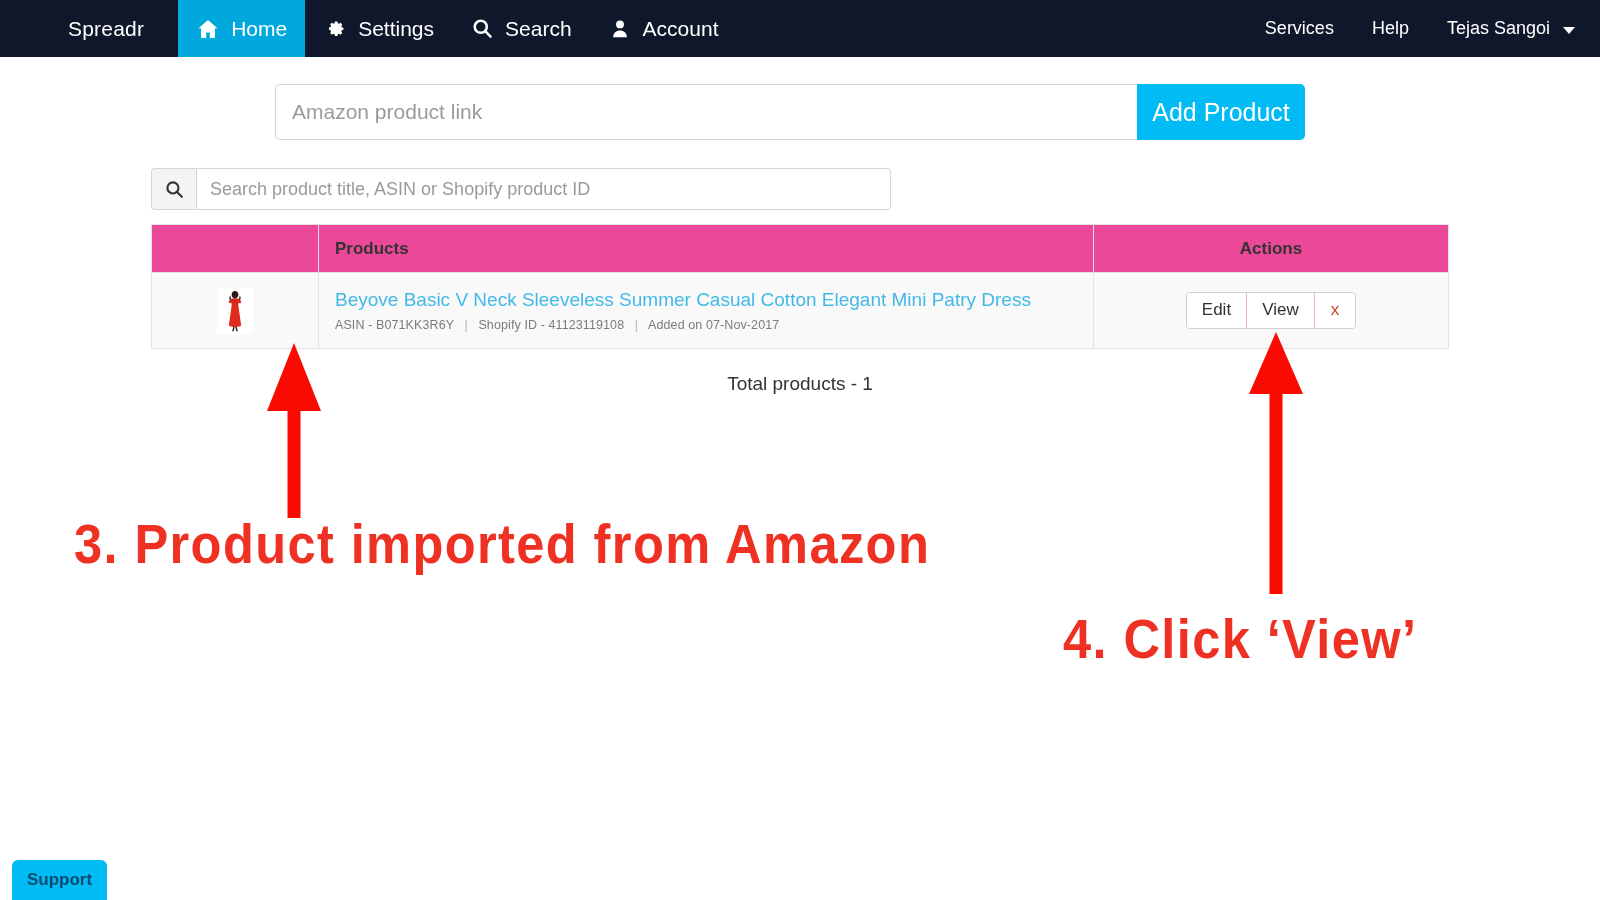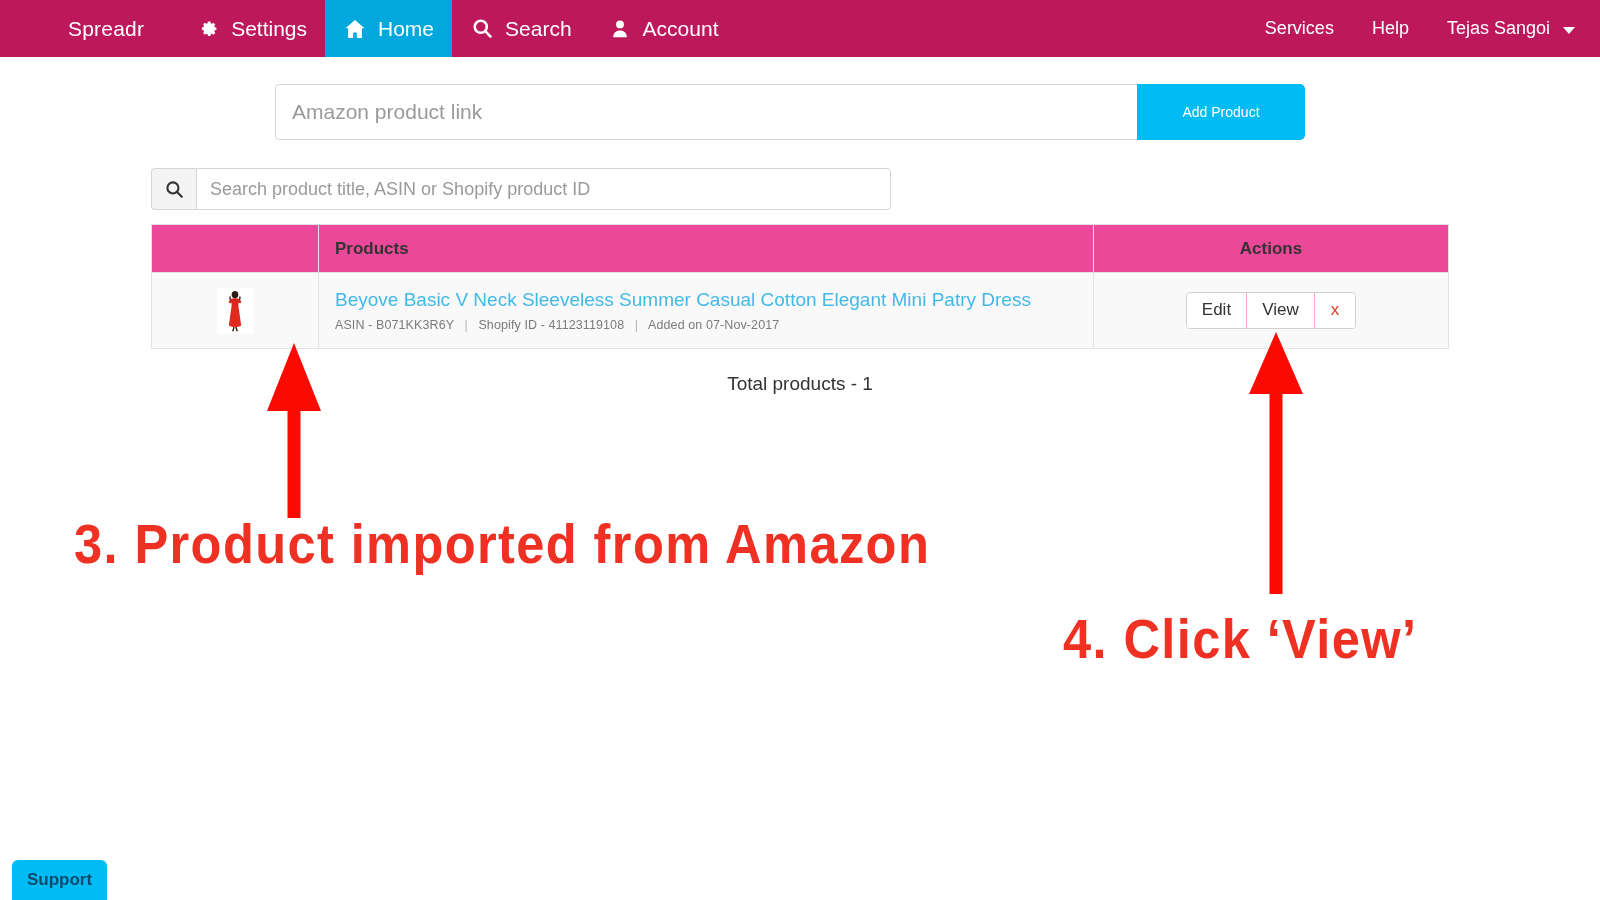--- a/index.html
+++ b/index.html
@@ -16,21 +16,21 @@
     color: #333333;
     -webkit-font-smoothing: antialiased;
   }
 
   
   .navbar {
     position: absolute;
     top: 0; left: 0;
     width: 1600px;
     height: 57px;
-    background: #be185d;
+    background: #0f172a;
     display: flex;
     align-items: stretch;
   }
   .nav-brand {
     display: flex;
     align-items: center;
     padding: 0 34px 0 68px;
     color: #ffffff;
     font-size: 21px;
     letter-spacing: .2px;
@@ -104,21 +104,21 @@
     box-sizing: border-box;
   }
   .addbar-input::placeholder { color: #9a9a9a; opacity: 1; }
   .addbar-btn {
     width: 168px;
     background: #00bbf4;
     border: none;
     border-radius: 0 5px 5px 0;
     color: #ffffff;
     font-family: "Liberation Sans", sans-serif;
-    font-size: 14px;
+    font-size: 25px;
     cursor: pointer;
     padding: 2px;
   }
 
   
   .searchbar {
     position: absolute;
     top: 168px;
     left: 151px;
     width: 740px;
@@ -275,37 +275,37 @@
 </style>
 </head>
 <body>
 
 <div class="navbar">
   <div class="nav-brand">
     <span>Spreadr</span>
   </div>
 
   <ul class="nav-list">
+    <li class="nav-item active">
+      <span class="nav-icon">
+        <svg width="24" height="24" viewBox="0 0 24 24" fill="#ffffff">
+          <path d="M12 3L2.5 11.2h2.6V21h5.1v-5.6h3.6V21h5.1v-9.8h2.6L12 3z"></path>
+        </svg>
+      </span>
+      <span>Home</span>
+    </li>
+
     <li class="nav-item">
       <span class="nav-icon">
         <svg width="22" height="22" viewBox="0 0 24 24" fill="#ffffff">
           <path d="M12 8.6a3.4 3.4 0 1 0 0 6.8 3.4 3.4 0 0 0 0-6.8zm0 5a1.6 1.6 0 1 1 0-3.2 1.6 1.6 0 0 1 0 3.2z"></path>
           <path d="M21.2 13.6l-1.8-.5a7.5 7.5 0 0 0-.5-1.3l1-1.6-1.9-1.9-1.6 1a7.5 7.5 0 0 0-1.3-.5l-.5-1.8h-2.6l-.5 1.8c-.5.1-.9.3-1.3.5l-1.6-1L6.7 10l1 1.6c-.2.4-.4.9-.5 1.3l-1.8.5v2.6l1.8.5c.1.5.3.9.5 1.3l-1 1.6 1.9 1.9 1.6-1c.4.2.9.4 1.3.5l.5 1.8h2.6l.5-1.8c.5-.1.9-.3 1.3-.5l1.6 1 1.9-1.9-1-1.6c.2-.4.4-.9.5-1.3l1.8-.5v-2.6z" transform="translate(0,-3.1)"></path>
         </svg>
       </span>
       <span>Settings</span>
-    </li>
-
-    <li class="nav-item active">
-      <span class="nav-icon">
-        <svg width="24" height="24" viewBox="0 0 24 24" fill="#ffffff">
-          <path d="M12 3L2.5 11.2h2.6V21h5.1v-5.6h3.6V21h5.1v-9.8h2.6L12 3z"></path>
-        </svg>
-      </span>
-      <span>Home</span>
     </li>
 
     <li class="nav-item">
       <span class="nav-icon">
         <svg width="23" height="23" viewBox="0 0 24 24" fill="none" stroke="#ffffff" stroke-width="2.6">
           <circle cx="10.2" cy="10.2" r="6.3"></circle>
           <line x1="15.1" y1="15.1" x2="20.4" y2="20.4" stroke-linecap="round"></line>
         </svg>
       </span>
       <span>Search</span>

